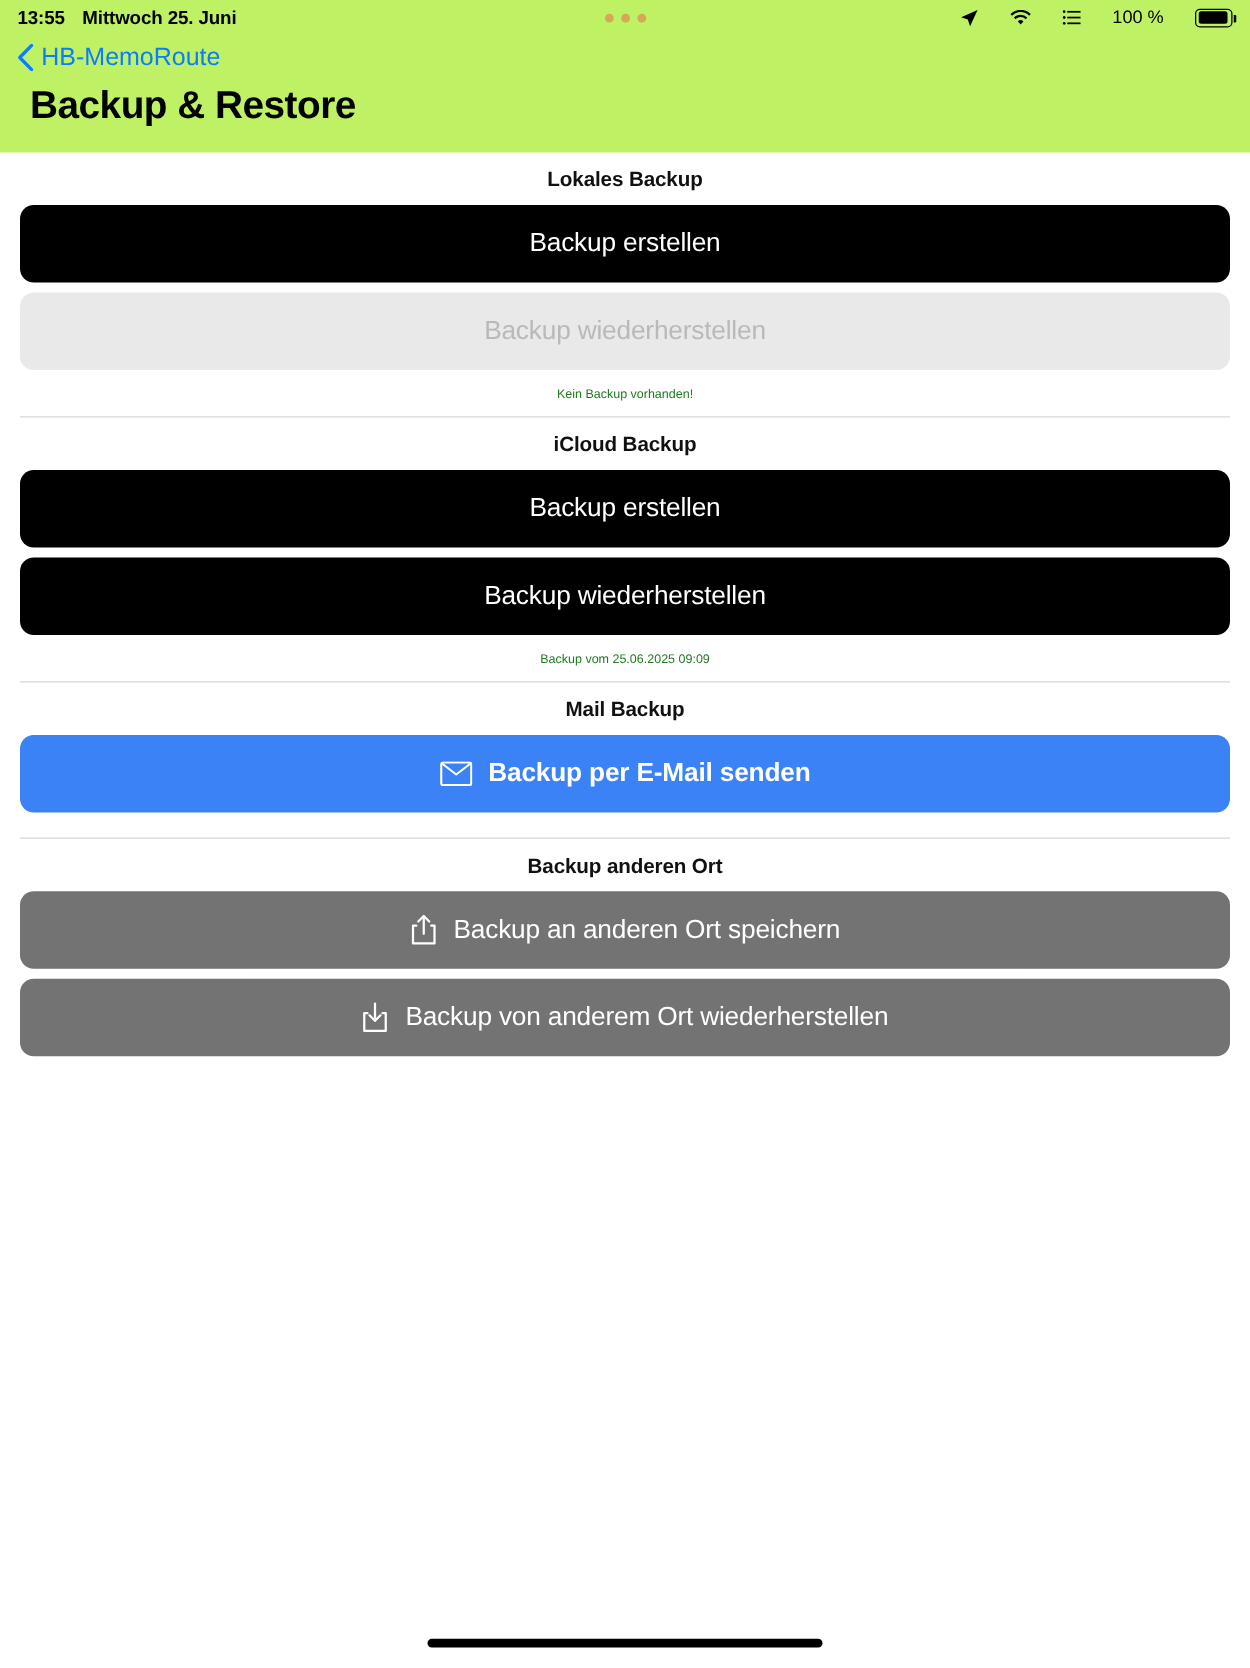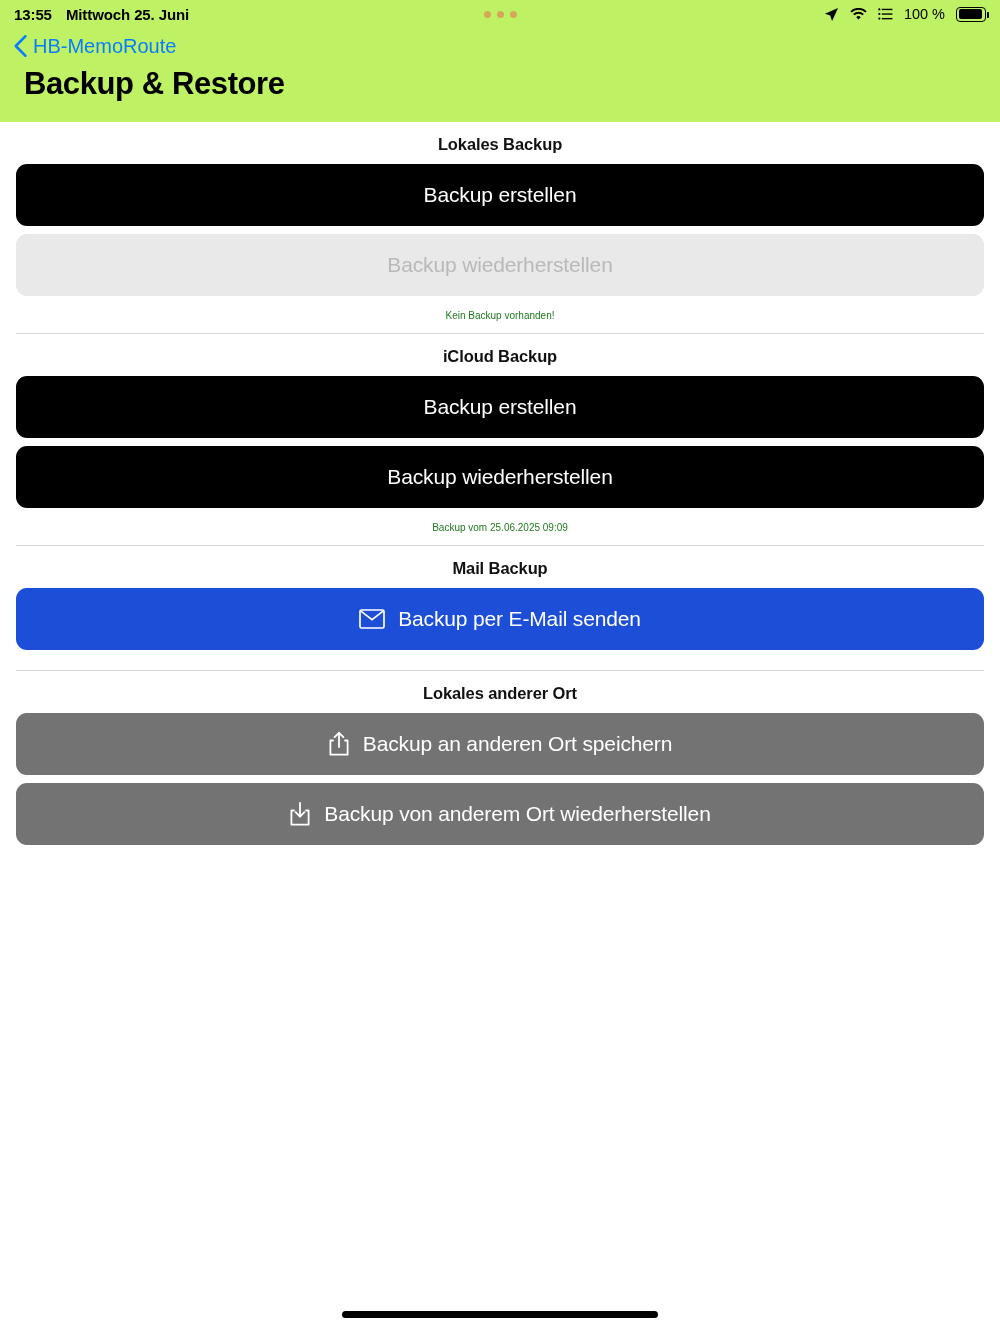--- a/index.html
+++ b/index.html
@@ -34,21 +34,21 @@
   .sb-dots {
     position:absolute; left:0; right:0; top:0; height:28px;
     display:flex; align-items:center; justify-content:center;
     pointer-events:none;
   }
   .sb-dots span {
     display:block; width:7px; height:7px; border-radius:50%;
     background:#d8a657; margin:0 3px;
   }
   .sb-right {
-    margin-left:auto; display:flex; align-items:center; gap:11px;
+    margin-left:auto; display:flex; align-items:center; gap:25px;
     font-size:14.5px; font-weight:500;
   }
   .sb-right svg { display:block; }
   .batt {
     width:30px; height:15px; border:1.6px solid #000; border-radius:4px;
     position:relative; display:inline-block;
   }
   .batt::after {
     content:""; position:absolute; right:-4px; top:4px;
     width:2.4px; height:6px; background:#000; border-radius:0 1px 1px 0;
@@ -96,21 +96,21 @@
     font-size:21px;
     color:#fff;
     cursor:pointer;
     user-select:none;
     letter-spacing:-0.15px;
     margin-bottom:8px;
   }
   .btn svg { display:block; }
   .btn-blue { background:#000000; }
   .btn-disabled { background:#e9e9e9; color:#b9b9b9; cursor:default; }
-  .btn-orange { background:#1d4ed8; }
+  .btn-orange { background:#3b82f6;font-weight:bold; }
   .btn-grey { background:#737373; }
   .status-note {
     text-align:center;
     font-size:10px;
     color:#1f7a1f;
     padding:6px 0 12px;
     font-weight:400;
   }
   .status-note.green2 { color:#207a20; }
   .divider {
@@ -224,21 +224,21 @@
             <rect x="1" y="1" width="24" height="18" rx="1.5" stroke="#fff" stroke-width="1.7" fill="none"></rect>
             <path d="M1.6 1.8 13 10.6 24.4 1.8" stroke="#fff" stroke-width="1.7" fill="none"></path>
           </svg>
         </span>
         <span>Backup per E-Mail senden</span>
       </div>
     </div>
     <div class="divider"></div>
 
     <div class="section">
-      <div class="section-title">Lokales anderer Ort</div>
+      <div class="section-title">Backup anderen Ort</div>
       <div class="btn btn-grey">
         <span>
           <svg width="22" height="26" viewBox="0 0 22 26">
             <path d="M11 2v14" stroke="#fff" stroke-width="1.8" fill="none" stroke-linecap="round"></path>
             <path d="M6.6 6.2 11 1.8l4.4 4.4" stroke="#fff" stroke-width="1.8" fill="none" stroke-linecap="round" stroke-linejoin="round"></path>
             <path d="M5 9.5H2.4v14.2h17.2V9.5H17" stroke="#fff" stroke-width="1.8" fill="none" stroke-linecap="round" stroke-linejoin="round"></path>
           </svg>
         </span>
         <span>Backup an anderen Ort speichern</span>
       </div>

